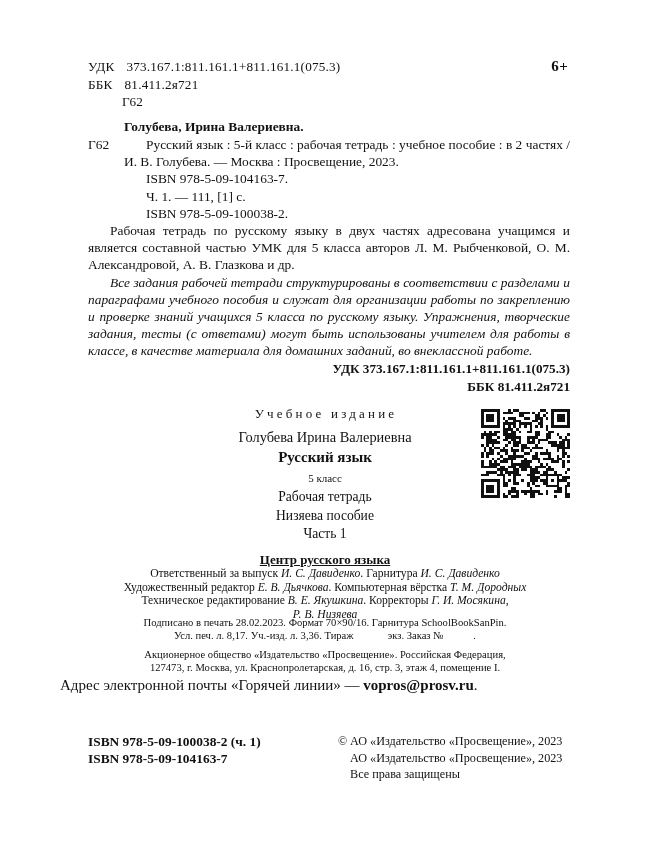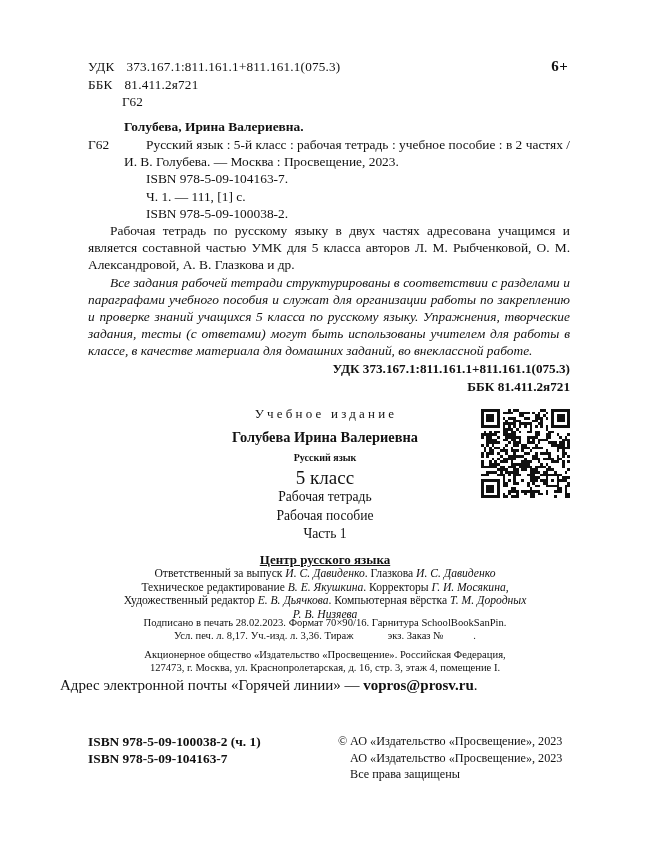--- a/index.html
+++ b/index.html
@@ -127,31 +127,31 @@
     text-align: center;
   }
   .imp-kicker {
     font-size: 13px;
     letter-spacing: 3.2px;
     line-height: 20px;
     margin-bottom: 3px;
     padding-left: 2px;
   }
   .imp-author {
-    font-weight: bold;
+    font-weight: normal;
     font-size: 14.4px;
     line-height: 20px;
   }
   .imp-title {
     font-weight: bold;
-    font-size: 10px;
+    font-size: 15px;
     line-height: 21px;
   }
   .imp-grade {
-    font-size: 19px;
+    font-size: 11px;
     line-height: 20px;
   }
   .imp-kind {
     font-size: 13.6px;
     line-height: 18.6px;
   }
   .imp-part {
     font-size: 13.6px;
     line-height: 18.6px;
   }
@@ -279,21 +279,21 @@
     <div>УДК 373.167.1:811.161.1+811.161.1(075.3)</div>
     <div>ББК 81.411.2я721</div>
   </div>
 
   <div class="imprint">
     <div class="imp-kicker">Учебное издание</div>
     <div class="imp-author">Голубева Ирина Валериевна</div>
     <div class="imp-title">Русский язык</div>
     <div class="imp-grade">5 класс</div>
     <div class="imp-kind">Рабочая тетрадь</div>
-    <div class="imp-kind">Рабочая пособие</div>
+    <div class="imp-kind">Низяева пособие</div>
     <div class="imp-part">Часть 1</div>
     <div class="imp-center">Центр русского языка</div>
   </div>
 
   <div class="qr-wrap">
     <svg viewBox="0 0 33 33" shape-rendering="crispEdges">
       <rect width="33" height="33" fill="#ffffff"></rect>
       <g fill="#111111" id="qr-modules">
           <rect x="0" y="0" width="7" height="1"></rect>
           <rect x="10" y="0" width="1" height="1"></rect>
@@ -554,23 +554,23 @@
           <rect x="8" y="32" width="2" height="1"></rect>
           <rect x="11" y="32" width="3" height="1"></rect>
           <rect x="18" y="32" width="2" height="1"></rect>
           <rect x="27" y="32" width="1" height="1"></rect>
           <rect x="31" y="32" width="2" height="1"></rect>
         </g>
     </svg>
   </div>
 
   <div class="credits">
-    <div><span>Ответственный за выпуск </span><i>И. С. Давиденко</i><span>. Глазкова </span><i>И. С. Давиденко</i></div>
+    <div><span>Ответственный за выпуск </span><i>И. С. Давиденко</i><span>. Гарнитура </span><i>И. С. Давиденко</i></div>
+    <div><span>Художественный редактор </span><i>Е. В. Дьячкова</i><span>. Компьютерная вёрстка </span><i>Т. М. Дородных</i></div>
     <div><span>Техническое редактирование </span><i>В. Е. Якушкина</i><span>. Корректоры </span><i>Г. И. Мосякина,</i></div>
-    <div><span>Художественный редактор </span><i>Е. В. Дьячкова</i><span>. Компьютерная вёрстка </span><i>Т. М. Дородных</i></div>
     <div><i>Р. В. Низяева</i></div>
   </div>
 
   <div class="techdata">
     <div>Подписано в печать 28.02.2023. Формат 70×90/16. Гарнитура SchoolBookSanPin.</div>
     <div><span>Усл. печ. л. 8,17. Уч.-изд. л. 3,36. Тираж</span><span class="blank-gap"></span><span>экз. Заказ №</span><span class="blank-gap-sm"></span><span>.</span></div>
   </div>
 
   <div class="publisher">
     <div>Акционерное общество «Издательство «Просвещение». Российская Федерация,</div>

